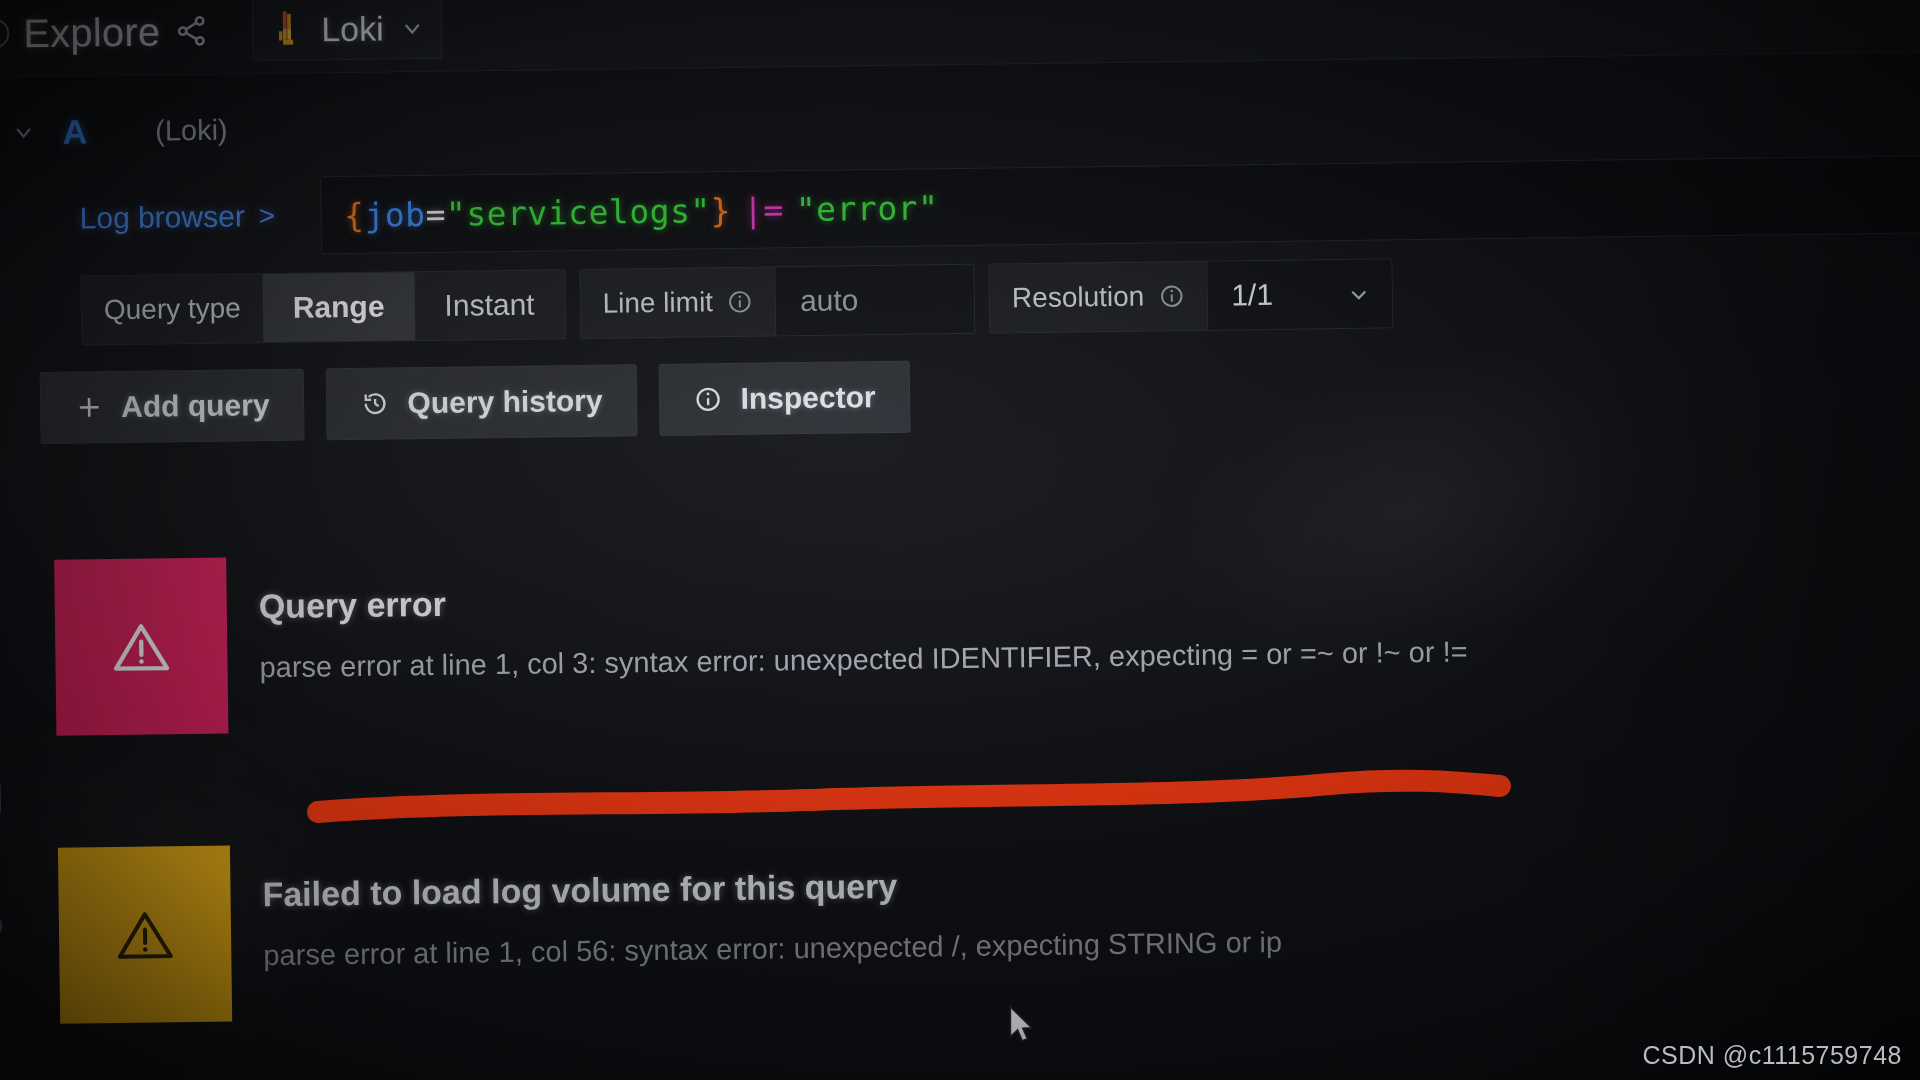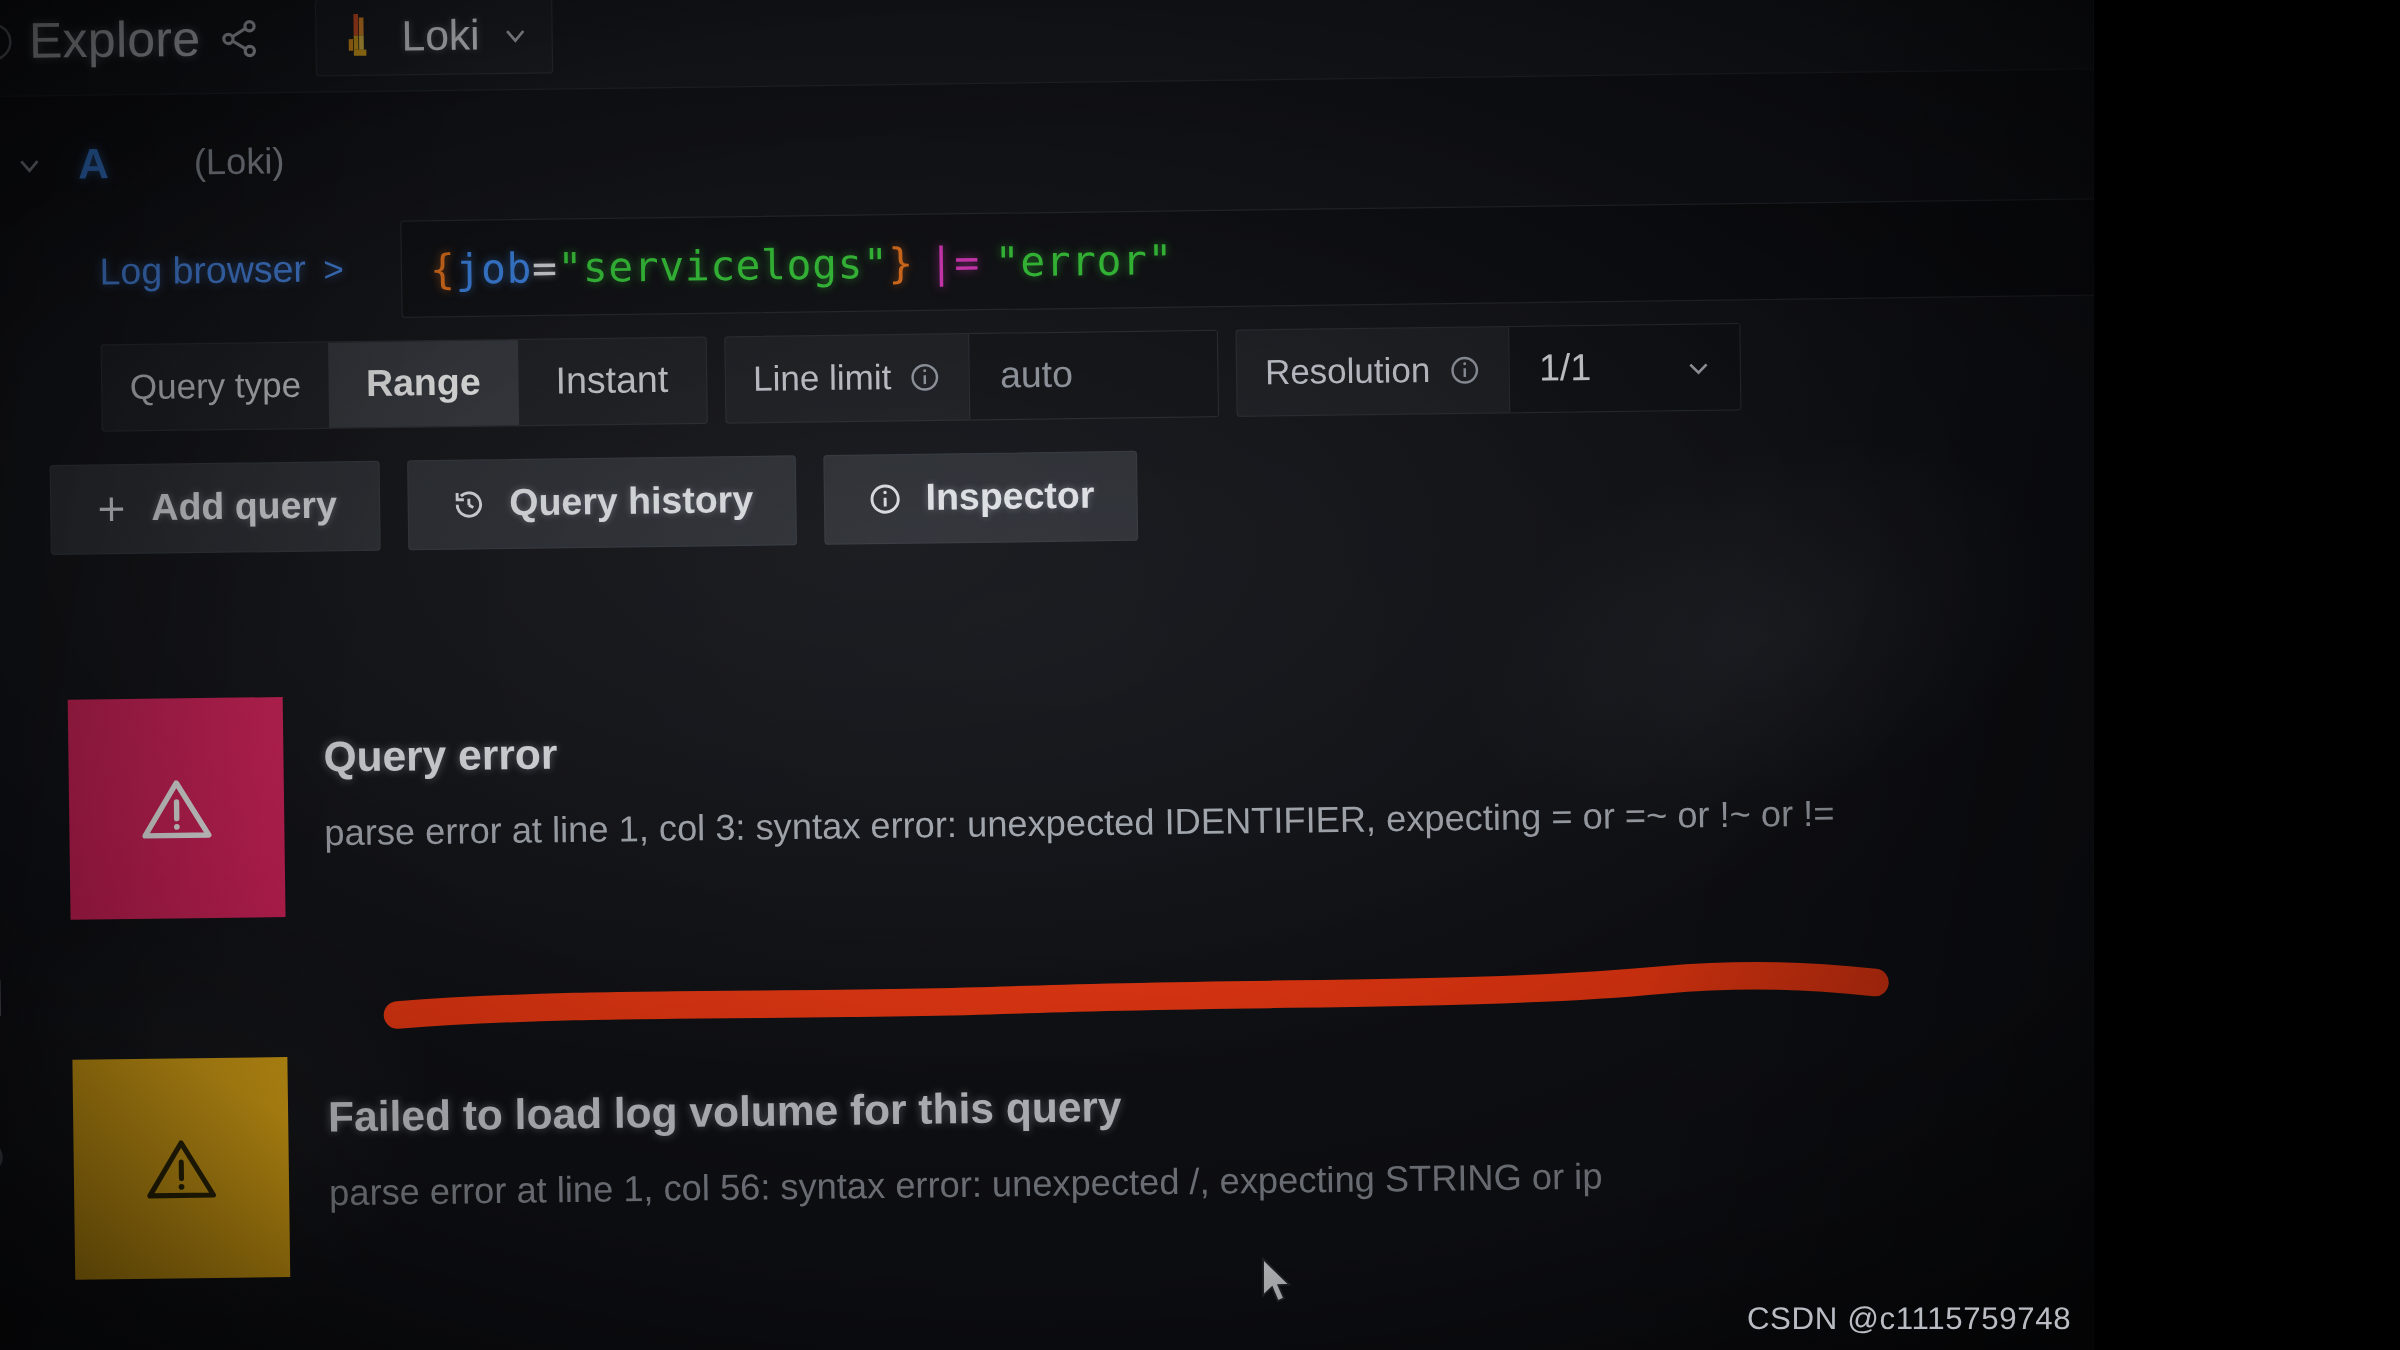--- a/index.html
+++ b/index.html
@@ -4,21 +4,21 @@
 <style>
   html, body {
     margin: 0; padding: 0;
     width: 1920px; height: 1080px;
     background: #000;
     overflow: hidden;
     font-family: "Liberation Sans", sans-serif;
   }
   #photo {
     position: relative;
-    width: 1675px; height: 1080px;
+    width: 1920px; height: 1080px;
     background: #0b0d10;
     overflow: hidden;
   }
   
   #screen {
     position: absolute;
     left: -14px; top: -22px;
     width: 1950px; height: 1130px;
     background: #111217;
     transform: rotate(-0.75deg);

